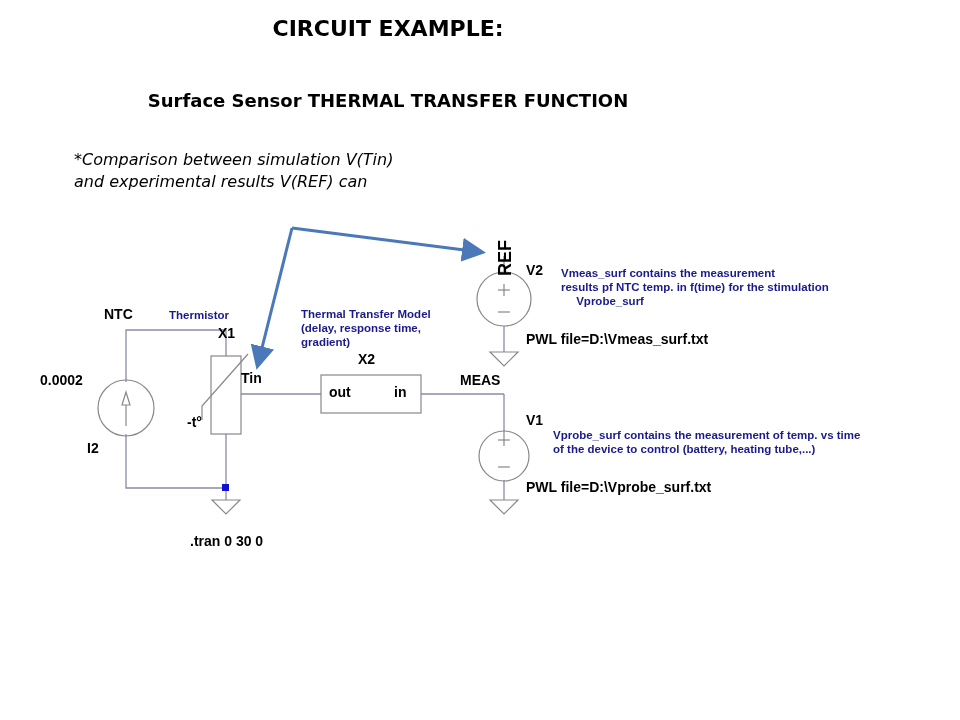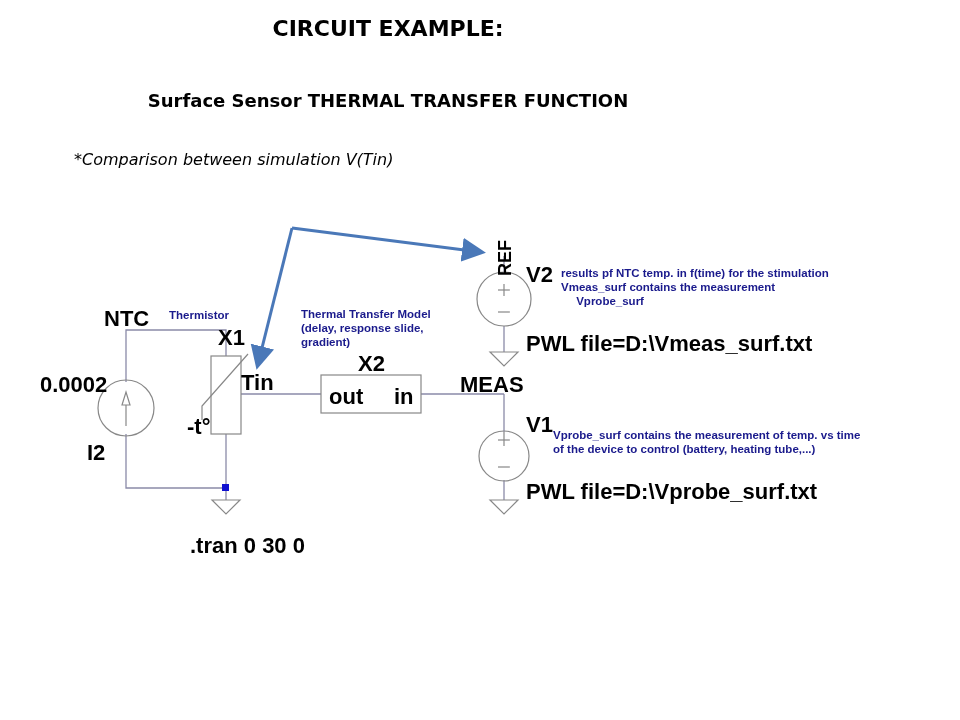--- a/index.html
+++ b/index.html
@@ -3,33 +3,34 @@
   <meta charset="utf-8">
   <style>
     html, body { margin: 0; padding: 0; background: #ffffff; }
     body { width: 960px; height: 720px; position: relative; overflow: hidden; font-family: "Liberation Sans", sans-serif; }
     .title { position: absolute; left: 0; width: 776px; text-align: center; font-family: "DejaVu Sans", sans-serif; font-weight: bold; color: #000; }
     .title1 { top: 16px; font-size: 22px; letter-spacing: 0px; }
     .title2 { top: 52px; font-size: 18px; margin-top: 38px; }
     .note { position: absolute; left: 74px; top: 149px; font-family: "DejaVu Sans", sans-serif; font-style: italic; font-size: 16px; line-height: 22px; color: #000; }
     .note div { white-space: nowrap; }
     .lbl { position: absolute; font-family: "Liberation Sans", sans-serif; font-weight: bold; color: #000; white-space: nowrap; }
-    .big { font-size: 22px; }
+    .big { font-size: 14px; }
     .blue { color: #1a1a8c; font-size: 11.5px; line-height: 14px; font-weight: bold; }
     svg.schem { position: absolute; left: 0; top: 0; }
     .ref { position: absolute; left: 491px; top: 256px; transform: rotate(-90deg); transform-origin: left top; font-size: 18px; font-weight: bold; font-family: "Liberation Sans", sans-serif; }
   </style>
 </head>
 <body>
 
 <div class="title title1">CIRCUIT EXAMPLE:</div>
 <div class="title title2">Surface Sensor THERMAL TRANSFER FUNCTION</div>
 
 <div class="note">
   <div>*Comparison between simulation V(Tin)</div>
+  <div>and experimental results V(REF) can</div>
 </div>
 
 <svg class="schem" width="960" height="720" viewBox="0 0 960 720">
   <defs>
     <marker id="ah" markerWidth="8" markerHeight="8" refX="6" refY="4" orient="auto" markerUnits="strokeWidth">
       <path d="M0,0 L8,4 L0,8 z" fill="#4a78b8"></path>
     </marker>
   </defs>
 
   <g stroke="#8a8aa8" stroke-width="1.3" fill="none">
@@ -87,34 +88,34 @@
 <div class="lbl big" style="left:40px; top:372px;">0.0002</div>
 <div class="lbl big" style="left:87px; top:440px;">I2</div>
 
 <div class="lbl blue" style="left:169px; top:308px;">Thermistor</div>
 <div class="lbl big" style="left:218px; top:325px;">X1</div>
 <div class="lbl big" style="left:241px; top:370px;">Tin</div>
 <div class="lbl big" style="left:187px; top:414px;">-t°</div>
 
 <div class="lbl blue" style="left:301px; top:307px;">
   <div>Thermal Transfer Model</div>
-  <div>(delay, response slide,</div>
+  <div>(delay, response time,</div>
   <div>gradient)</div>
 </div>
 <div class="lbl big" style="left:358px; top:351px;">X2</div>
 <div class="lbl big" style="left:329px; top:384px;">out</div>
 <div class="lbl big" style="left:394px; top:384px;">in</div>
 
 <div class="lbl big" style="left:460px; top:372px;">MEAS</div>
 
 <div class="ref" style="top:276px; left:495px;">REF</div>
 <div class="lbl big" style="left:526px; top:262px;">V2</div>
 <div class="lbl blue" style="left:561px; top:266px;">
+  <div>Vmeas_surf contains the measurement</div>
   <div>results pf NTC temp. in f(time) for the stimulation</div>
-  <div>Vmeas_surf contains the measurement</div>
   <div style="white-space:pre;margin-left:12px;"> Vprobe_surf</div>
 </div>
 <div class="lbl big" style="left:526px; top:331px;">PWL file=D:\Vmeas_surf.txt</div>
 
 <div class="lbl big" style="left:526px; top:412px;">V1</div>
 <div class="lbl blue" style="left:553px; top:428px;">
   <div>Vprobe_surf contains the measurement of temp. vs time</div>
   <div>of the device to control (battery, heating tube,...)</div>
 </div>
 <div class="lbl big" style="left:526px; top:479px;">PWL file=D:\Vprobe_surf.txt</div>

